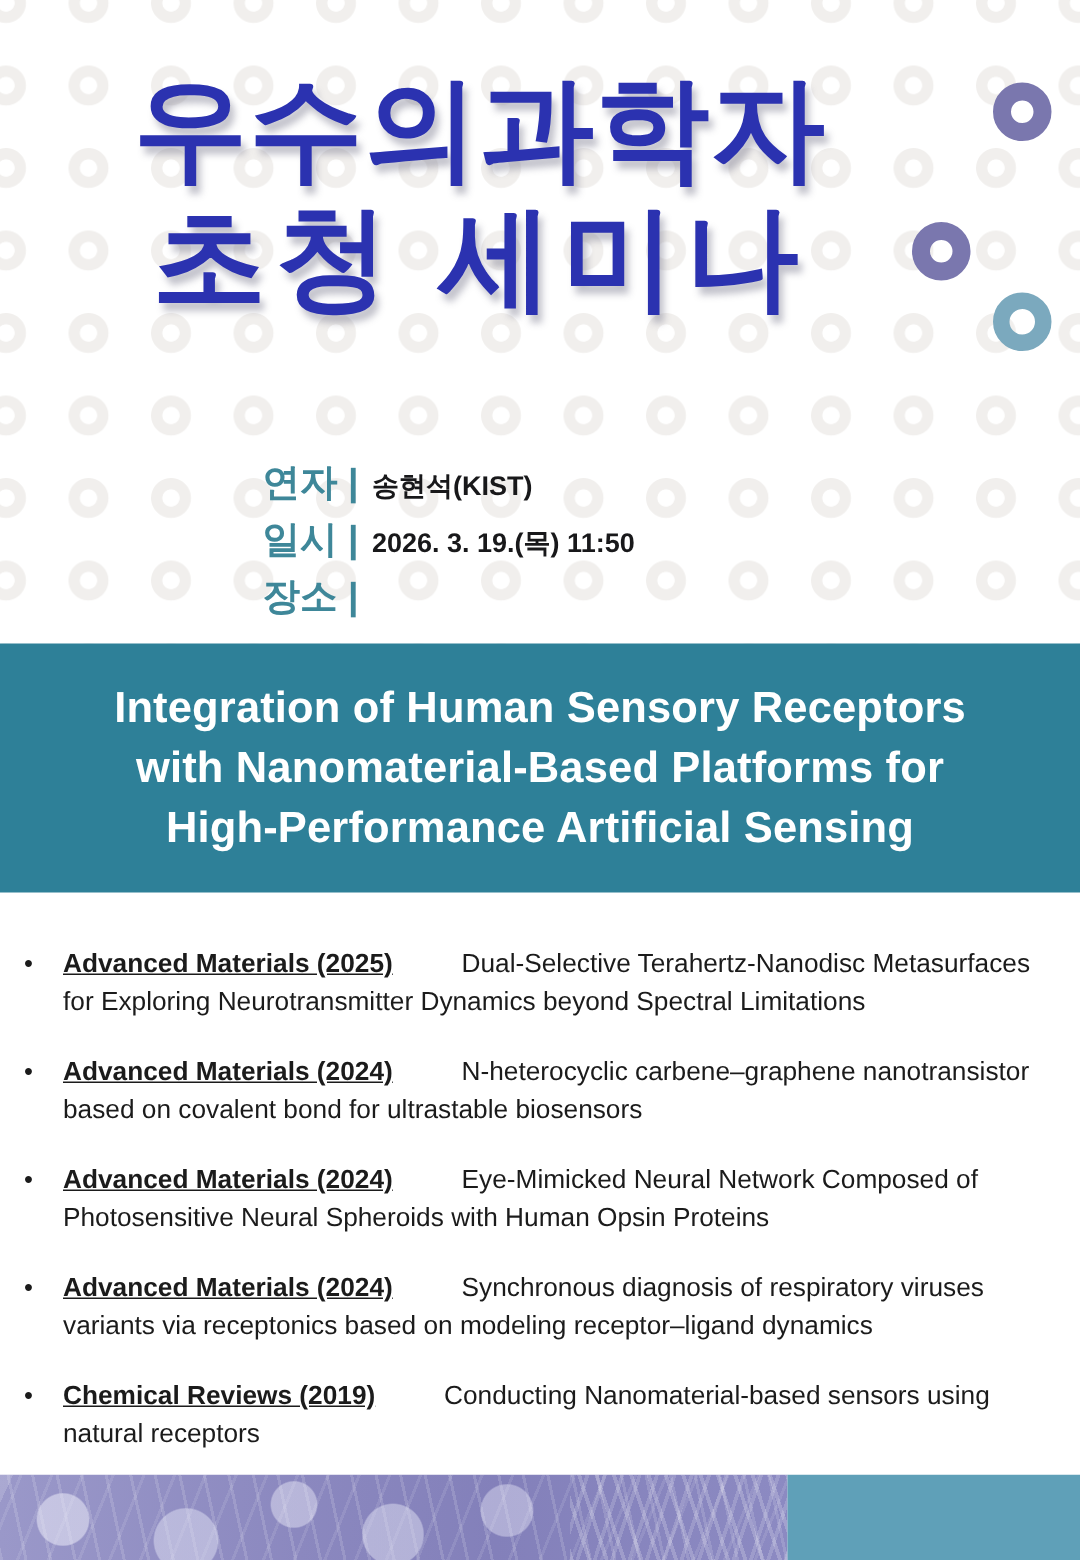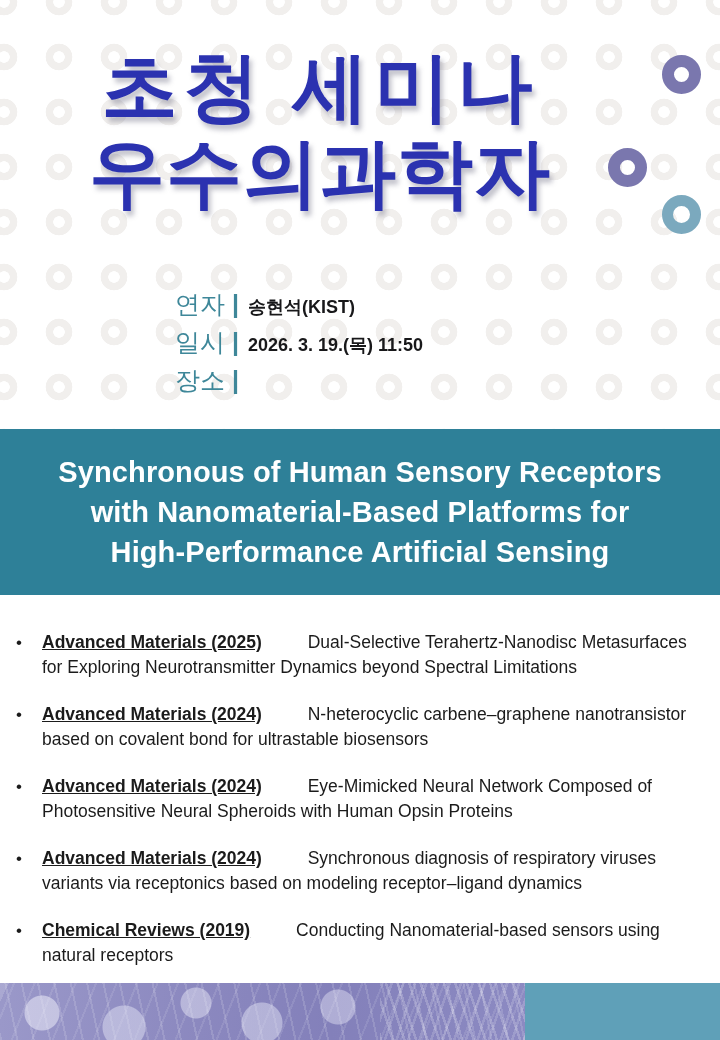--- a/index.html
+++ b/index.html
@@ -95,23 +95,24 @@
     top: 288px;
   }
   .info-row {
     display: flex;
     align-items: baseline;
     height: 38px;
     white-space: nowrap;
   }
   .info-label {
     color: #3e8799;
-    font-weight: normal;
+    font-weight: bold;
     font-size: 25px;
     letter-spacing: 0px;
+    margin-top: 17px;
   }
   .info-sep {
     color: #3e8799;
     font-weight: bold;
     font-size: 25px;
     padding: 0 9px 0 7px;
   }
   .info-value {
     color: #18181a;
     font-weight: bold;
@@ -235,22 +236,22 @@
 <div id="poster">
 
   <div class="header">
     <div class="ring-pattern"></div>
 
     <div class="accent-ring purple-1"></div>
     <div class="accent-ring purple-2"></div>
     <div class="accent-ring teal-1"></div>
 
     <div class="main-title">
+      <span class="line line1">우수의과학자</span>
       <span class="line line2">초청 세미나</span>
-      <span class="line line1">우수의과학자</span>
     </div>
 
     <div class="info-block">
       <div class="info-row">
         <span class="info-label">연자</span>
         <span class="info-sep">|</span>
         <span class="info-value">송현석(KIST)</span>
       </div>
       <div class="info-row">
         <span class="info-label">일시</span>
@@ -259,21 +260,21 @@
       </div>
       <div class="info-row">
         <span class="info-label">장소</span>
         <span class="info-sep">|</span>
       </div>
     </div>
   </div>
 
   <div class="banner">
     <div class="banner-title">
-      <span class="bline">Synchronous of Human Sensory Receptors</span>
+      <span class="bline">Integration of Human Sensory Receptors</span>
       <span class="bline">with Nanomaterial-Based Platforms for</span>
       <span class="bline">High-Performance Artificial Sensing</span>
     </div>
   </div>
 
   <ul class="pub-list">
     <li class="pub-item">
       <span class="bullet">•</span>
       <span class="pub-journal">Advanced Materials (2025)</span><span class="pub-desc"> Dual-Selective Terahertz-Nanodisc Metasurfaces for Exploring Neurotransmitter Dynamics beyond Spectral Limitations</span>
     </li>

